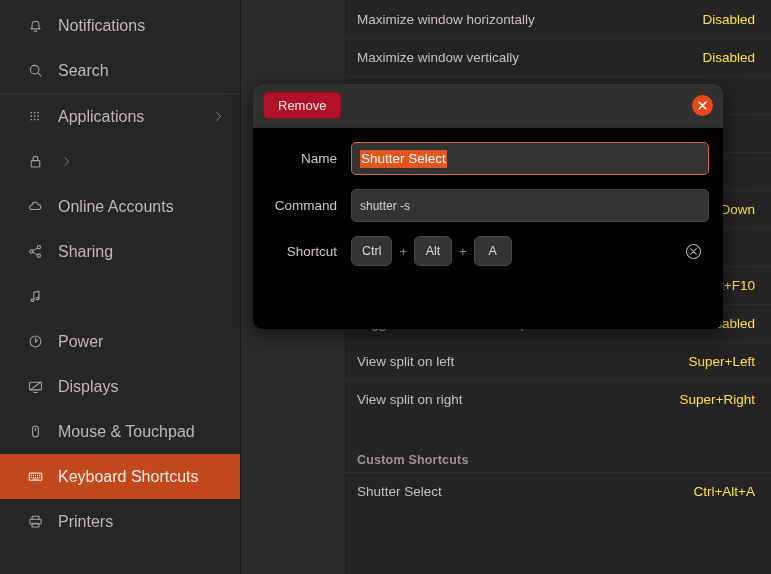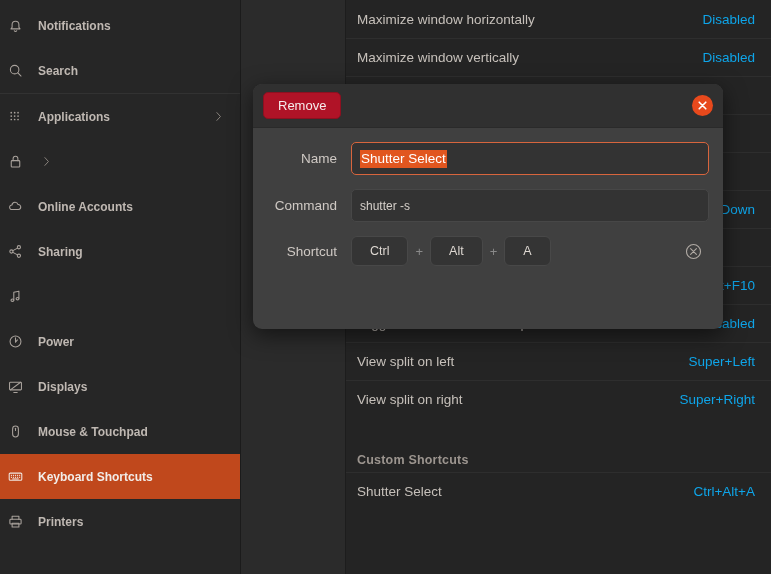--- a/index.html
+++ b/index.html
@@ -24,25 +24,24 @@
     width: 241px; height: 574px;
     background: #262626;
     border-right: 1px solid #1b1b1b;
     overflow: hidden;
   }
   .side-item {
     position: relative;
     display: flex;
     align-items: center;
     height: 45px;
-    padding-left: 4px;
+    padding-left: 24px;
     color: #bfb8b2;
-    font-size: 12px;
+    font-size: 16px;
     cursor: pointer;
-    font-weight: bold;
   }
   .side-item .ico {
     width: 22px; height: 22px;
     margin-right: 12px;
     display: flex; align-items: center; justify-content: center;
     color: #a9a29c;
     flex: 0 0 auto;
   }
   .side-item .ico svg { display: block; }
   .side-item .lbl { flex: 1 1 auto; white-space: nowrap; }
@@ -83,21 +82,21 @@
     align-items: center;
     height: 38px;
     padding: 0 12px 0 11px;
     border-top: 1px solid #2e2e2e;
     font-size: 13.5px;
     color: #c6c0ba;
     cursor: pointer;
   }
   .lrow .rname { flex: 1 1 auto; white-space: nowrap; overflow: hidden; }
   .lrow .rval {
-    color: #0ea5e9;
+    color: #fde047;
     white-space: nowrap;
     padding-right: 4px;
   }
   .lrow.no-top { border-top: none; gap: 8px; }
   .lsection {
     display: flex;
     align-items: flex-end;
     height: 34px;
     padding: 0 17px 5px 11px;
     font-size: 12.5px;
@@ -106,21 +105,21 @@
     color: #9c958f;
     letter-spacing: .2px;
   }
   .lspacer { height: 20px; }
 
   
   #dialog {
     position: absolute;
     left: 253px; top: 84px;
     width: 470px; height: 245px;
-    background: #404040;
+    background: #000000;
     border-radius: 9px;
     box-shadow: 0 6px 22px rgba(0,0,0,.55);
     overflow: hidden;
   }
   #dlg-header {
     position: relative;
     height: 44px;
     background: #303030;
     border-bottom: 1px solid #2a2a2a;
     display: flex;
@@ -218,21 +217,21 @@
   }
   .kchip {
     min-width: 38px;
     height: 30px;
     background: #343434;
     border: 1px solid #484848;
     border-radius: 6px;
     color: #ded8d2;
     font-size: 12.5px;
     display: flex; align-items: center; justify-content: center;
-    padding: 0 18px;
+    padding: 0 10px;
   }
   .kplus {
     color: #8a8a8a;
     font-size: 13px;
     padding: 0 7px;
   }
   #clear-shortcut {
     width: 20px; height: 20px;
     margin-right: 6px;
     color: #b0aaa4;

